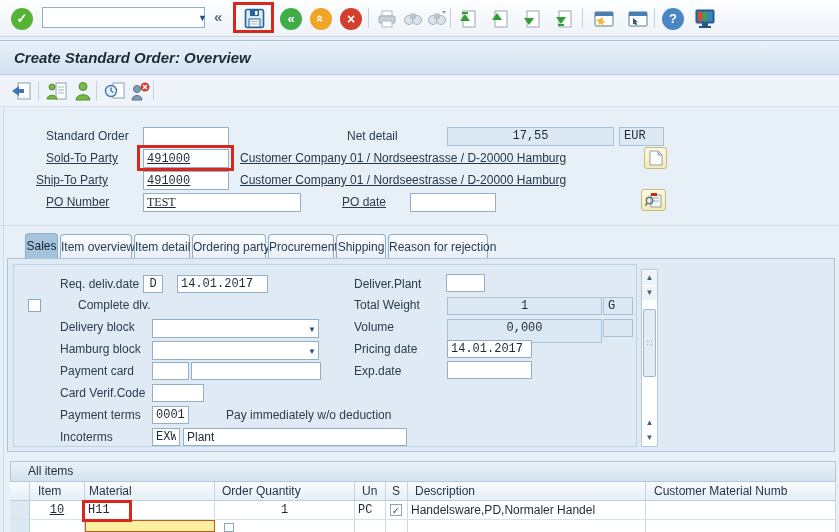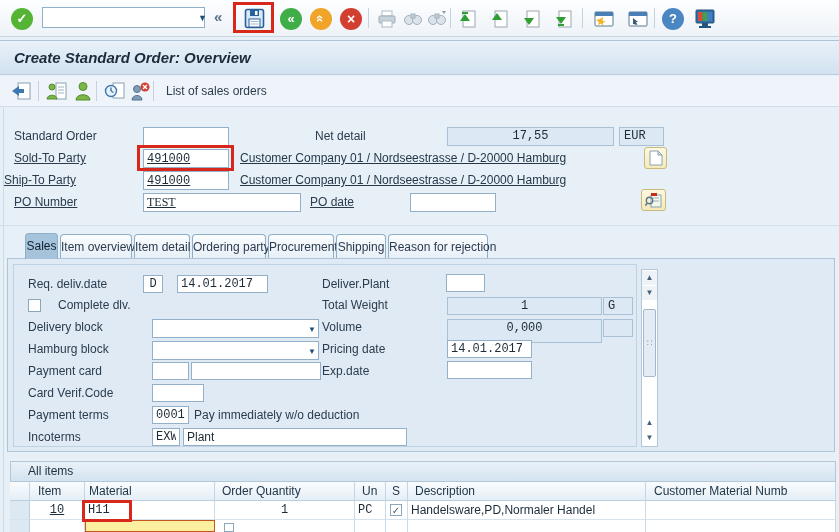--- a/index.html
+++ b/index.html
@@ -1,19 +1,19 @@
 <!DOCTYPE html>
 <html><head>
 <meta charset="utf-8">
 <style>
   * { margin:0; padding:0; box-sizing:border-box; }
   html,body { width:839px; height:532px; overflow:hidden; }
   body { font-family:"Liberation Sans", sans-serif; font-size:12px; color:#2b3c4e; background:#e7eff7; position:relative; }
   .abs { position:absolute; }
-  .lbl { position:absolute; height:19px; line-height:19px; color:#2b3c4e; white-space:nowrap; }
+  .lbl { position:absolute; height:19px; line-height:19px; color:#2b3c4e; white-space:nowrap;margin-left:32px; }
   .ul { text-decoration:underline; }
   .mono { font-family:"Liberation Mono","DejaVu Sans Mono",monospace; }
   input.fld, .fld { position:absolute; height:19px; border:1px solid #93b0c8; background:#fff; font-family:"Liberation Mono","DejaVu Sans Mono",monospace; font-size:12px; color:#1c2b38; padding:0 3px; outline:none; }
   input.sans { font-family:"Liberation Sans",sans-serif; }
   .ro { position:absolute; height:19px; line-height:17px; border:1px solid #a9c1d4; background:#dce8f3; color:#1c2b38; padding:0 4px; font-family:"Liberation Mono","DejaVu Sans Mono",monospace; white-space:nowrap; }
   .right { text-align:center; }
   .link { position:absolute; height:19px; line-height:19px; color:#24384a; text-decoration:underline; white-space:nowrap; cursor:pointer; }
 
   
   .sysbar { position:absolute; left:0; top:0; width:839px; height:37px; background:linear-gradient(#fdfeff,#eef3f8); border-bottom:1px solid #c9d6e2; }
@@ -239,21 +239,20 @@
   </div>
   <div class="abtn" style="left:128px">
     <svg width="22" height="20" viewBox="0 0 22 20">
       <circle cx="8" cy="8" r="3.5" fill="#7e9cb8" stroke="#55738f"></circle>
       <path d="M3 19 c0-6 10-6 10 0 z" fill="#7e9cb8" stroke="#55738f"></path>
       <circle cx="16" cy="6" r="4.5" fill="#d23f31"></circle>
       <path d="M14 4 l4 4 M18 4 l-4 4" stroke="#fff" stroke-width="1.4"></path>
     </svg>
   </div>
   <div class="sep" style="left:153px;top:5px"></div>
-  <div class="txtbtn" style="left:160px">List of sales orders</div>
 </div>
 
 <div class="lbl" style="left:14px;top:127px">Standard Order</div>
 <input class="fld" style="left: 143px; top: 127px; width: 86px;" value="">
 <div class="lbl" style="left:315px;top:127px">Net detail</div>
 <div class="ro right" style="left:447px;top:127px;width:167px">17,55</div>
 <div class="ro" style="left:619px;top:127px;width:45px">EUR</div>
 
 <div class="lbl ul" style="left:14px;top:149px">Sold-To Party</div>
 <input class="fld ul" style="left: 143px; top: 149px; width: 86px;" value="491000">
@@ -298,21 +297,21 @@
 <div class="panel"></div>
 <div class="groupbox"></div>
 
 <div class="lbl" style="left:28px;top:275px">Req. deliv.date</div>
 <input class="fld" style="left: 143px; top: 275px; width: 20px; height: 18px; text-align: center;" value="D">
 <input class="fld" style="left: 177px; top: 275px; width: 91px; height: 18px;" value="14.01.2017">
 <div class="lbl" style="left:322px;top:275px">Deliver.Plant</div>
 <input class="fld" style="left: 446px; top: 274px; width: 39px; height: 18px;" value="">
 
 <div class="cb" style="left:28px;top:299px"></div>
-<div class="lbl" style="left:58px;top:296px">Complete dlv.</div>
+<div class="lbl" style="left:46px;top:296px">Complete dlv.</div>
 <div class="lbl" style="left:322px;top:296px">Total Weight</div>
 <div class="ro right" style="left:447px;top:297px;width:155px;height:18px">1</div>
 <div class="ro" style="left:603px;top:297px;width:30px;height:18px">G</div>
 
 <div class="lbl" style="left:28px;top:318px">Delivery block</div>
 <div class="combo" style="left:152px;top:319px;width:167px">
     <span class="arr">▼</span>
   </div>
 <div class="lbl" style="left:322px;top:318px">Volume</div>
 <div class="ro right" style="left:447px;top:319px;width:155px;height:24px">0,000</div>

